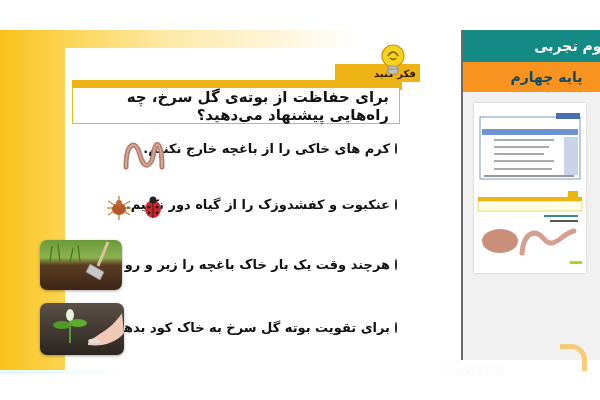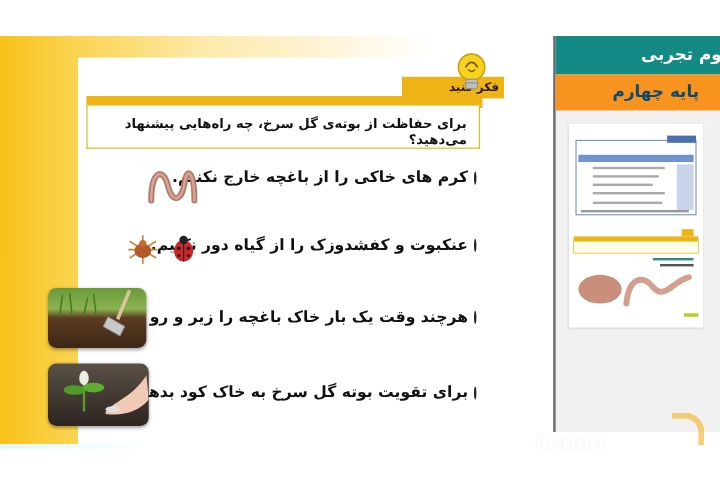--- a/index.html
+++ b/index.html
@@ -31,23 +31,23 @@
       font-size: 10px; font-weight: bold; direction: rtl;
       display: flex; align-items: center; justify-content: center; padding-left: 35px;
     }
     .bulb {
       position: absolute; left: 380px; top: 44px; width: 26px; height: 34px;
     }
     .question-box {
       position: absolute; left: 72px; top: 88px; width: 328px; height: 36px;
       border: 1.5px solid #d4c21e; border-top: none; background: #fff;
       box-sizing: border-box;
-      display: flex; align-items: flex-end; justify-content: flex-start;
+      display: flex; align-items: center; justify-content: flex-start;
       direction: rtl; padding-right: 10px;
-      font-size: 11px; font-weight: bold; color: #111;
+      font-size: 15px; font-weight: bold; color: #111;
     }
     .item {
       position: absolute; direction: rtl; display: flex; align-items: center;
       font-size: 13px; font-weight: bold; color: #111; white-space: nowrap;
     }
     .bullet {
       width: 11px; height: 11px; border-radius: 50%;
       border: 1.5px solid #222; box-sizing: border-box; margin-left: 5px;
       background: repeating-conic-gradient(#222 0deg 20deg, #fff 20deg 45deg);
     }

